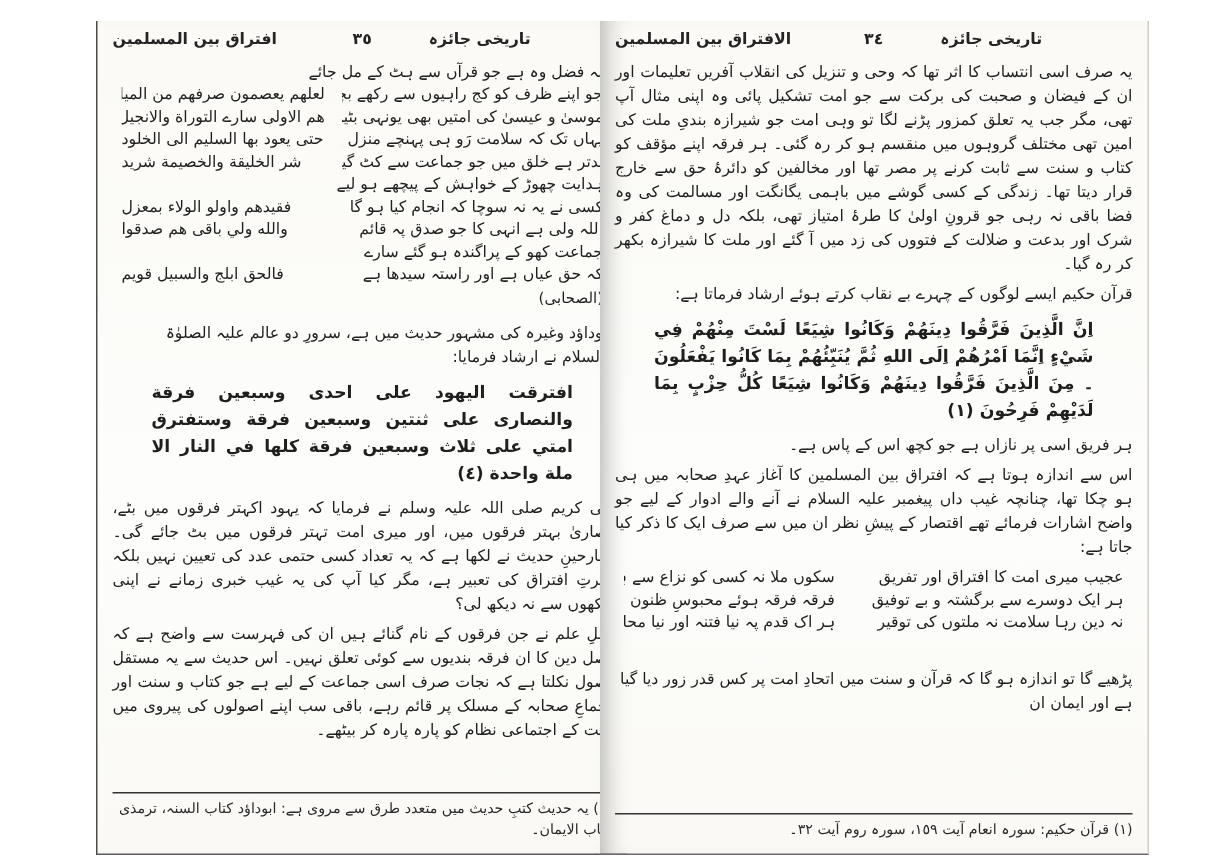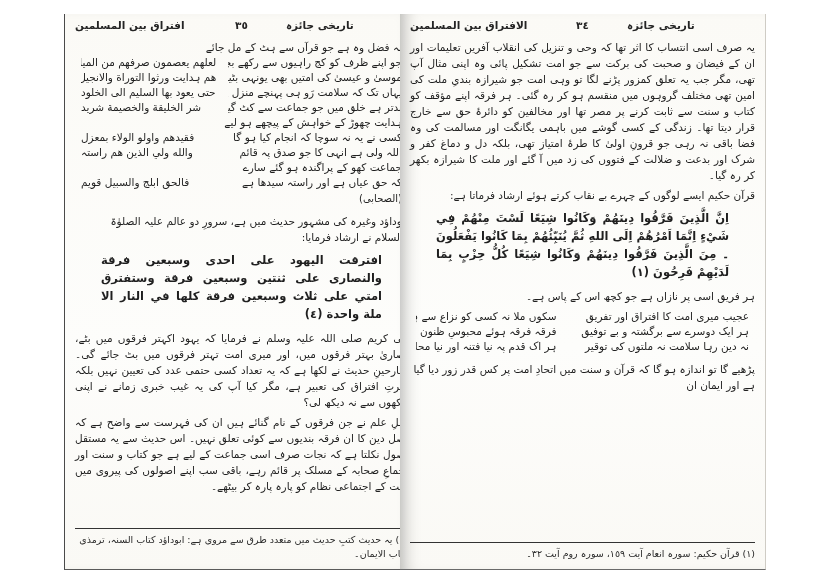--- a/index.html
+++ b/index.html
@@ -47,21 +47,21 @@
   .cp-row .cp-r { flex:1 1 54%; text-align:right; overflow:hidden; }
   .cp-row .cp-l { flex:1 1 42%; text-align:left; overflow:hidden; }
   .poem-tail { font-size:10px; margin:3px 0 4px 0; }
   .para { font-size:10.5px; line-height:16px; text-align:justify; margin-bottom:4px; }
   .intro { font-size:10.5px; line-height:16px; margin-bottom:3px; }
   .quote {
     font-size:11.5px; font-weight:700; line-height:18px;
     margin:3px 26px 7px 26px; text-align:justify;
   }
   .shortline { font-size:10.5px; line-height:16px; margin-bottom:4px; }
-  .closing { font-size:10.5px; line-height:16px; margin-top:2px; }
+  .closing { font-size:10.5px; line-height:16px; margin-top:17px; }
   .footnotes {
     margin-top:auto; border-top:1px solid #333;
     padding-top:4px; font-size:9.5px; line-height:13.5px; color:#2a2a2a;
   }
   .fn { margin-bottom:1px; }
 </style>
 </head>
 <body>
 
 <div class="scan">
@@ -78,40 +78,40 @@
     <div class="poem">
       <div class="cp-row">
         <span class="cp-r">نہ فضل وہ ہے جو قرآں سے ہٹ کے مل جائے</span>
       </div>
       <div class="cp-row">
         <span class="cp-r">جو اپنے ظرف کو کج راہیوں سے رکھے بچا</span>
         <span class="cp-l">لعلهم يعصمون صرفهم من الميل</span>
       </div>
       <div class="cp-row">
         <span class="cp-r">موسیٰ و عیسیٰ کی امتیں بھی یونہی بٹیں</span>
-        <span class="cp-l">هم ہدایت ورثوا التوراة والانجيل</span>
+        <span class="cp-l">هم الاولى سارے التوراة والانجيل</span>
       </div>
       <div class="cp-row">
         <span class="cp-r">یہاں تک کہ سلامت رَو ہی پہنچے منزل پر</span>
         <span class="cp-l">حتى يعود بها السليم الى الخلود</span>
       </div>
       <div class="cp-row">
         <span class="cp-r">بدتر ہے خلق میں جو جماعت سے کٹ گیا</span>
         <span class="cp-l">شر الخليقة والخصيمة شريد</span>
       </div>
       <div class="cp-row">
         <span class="cp-r">ہدایت چھوڑ کے خواہش کے پیچھے ہو لیے</span>
       </div>
       <div class="cp-row">
         <span class="cp-r">کسی نے یہ نہ سوچا کہ انجام کیا ہو گا</span>
         <span class="cp-l">فقيدهم واولو الولاء بمعزل</span>
       </div>
       <div class="cp-row">
         <span class="cp-r">اللہ ولی ہے انہی کا جو صدق پہ قائم</span>
-        <span class="cp-l">والله ولي الذين هم راستہ</span>
+        <span class="cp-l">والله ولي باقی هم صدقوا</span>
       </div>
       <div class="cp-row">
         <span class="cp-r">جماعت کھو کے پراگندہ ہو گئے سارے</span>
       </div>
       <div class="cp-row">
         <span class="cp-r">کہ حق عیاں ہے اور راستہ سیدھا ہے</span>
         <span class="cp-l">فالحق ابلج والسبيل قويم</span>
       </div>
       <div class="poem-tail">(الصحابی)</div>
     </div>
@@ -130,20 +130,21 @@
     <div class="hdr">
       <span class="c1">الافتراق بین المسلمین</span>
       <span class="c2">٣٤</span>
       <span class="c3">تاریخی جائزہ</span>
     </div>
 
     <p class="para">یہ صرف اسی انتساب کا اثر تھا کہ وحی و تنزیل کی انقلاب آفریں تعلیمات اور ان کے فیضان و صحبت کی برکت سے جو امت تشکیل پائی وہ اپنی مثال آپ تھی، مگر جب یہ تعلق کمزور پڑنے لگا تو وہی امت جو شیرازہ بندیِ ملت کی امین تھی مختلف گروہوں میں منقسم ہو کر رہ گئی۔ ہر فرقہ اپنے مؤقف کو کتاب و سنت سے ثابت کرنے پر مصر تھا اور مخالفین کو دائرۂ حق سے خارج قرار دیتا تھا۔ زندگی کے کسی گوشے میں باہمی یگانگت اور مسالمت کی وہ فضا باقی نہ رہی جو قرونِ اولیٰ کا طرۂ امتیاز تھی، بلکہ دل و دماغ کفر و شرک اور بدعت و ضلالت کے فتووں کی زد میں آ گئے اور ملت کا شیرازہ بکھر کر رہ گیا۔</p>
     <p class="intro">قرآن حکیم ایسے لوگوں کے چہرے بے نقاب کرتے ہوئے ارشاد فرماتا ہے:</p>
     <div class="quote">اِنَّ الَّذِينَ فَرَّقُوا دِينَهُمْ وَكَانُوا شِيَعًا لَسْتَ مِنْهُمْ فِي شَيْءٍ اِنَّمَا اَمْرُهُمْ اِلَى اللهِ ثُمَّ يُنَبِّئُهُمْ بِمَا كَانُوا يَفْعَلُونَ ۔ مِنَ الَّذِينَ فَرَّقُوا دِينَهُمْ وَكَانُوا شِيَعًا كُلُّ حِزْبٍ بِمَا لَدَيْهِمْ فَرِحُونَ (١)</div>
     <p class="shortline">ہر فریق اسی پر نازاں ہے جو کچھ اس کے پاس ہے۔</p>
+    <p class="para">اس سے اندازہ ہوتا ہے کہ افتراق بین المسلمین کا آغاز عہدِ صحابہ میں ہی ہو چکا تھا، چنانچہ غیب داں پیغمبر علیہ السلام نے آنے والے ادوار کے لیے جو واضح اشارات فرمائے تھے اقتصار کے پیشِ نظر ان میں سے صرف ایک کا ذکر کیا جاتا ہے:</p>
 
     <div class="poem">
       <div class="cp-row">
         <span class="cp-r">عجیب میری امت کا افتراق اور تفریق</span>
         <span class="cp-l">سکوں ملا نہ کسی کو نزاع سے ہرگز</span>
       </div>
       <div class="cp-row">
         <span class="cp-r">ہر ایک دوسرے سے برگشتہ و بے توفیق</span>
         <span class="cp-l">فرقہ فرقہ ہوئے محبوسِ ظنون و تقلید</span>
       </div>

